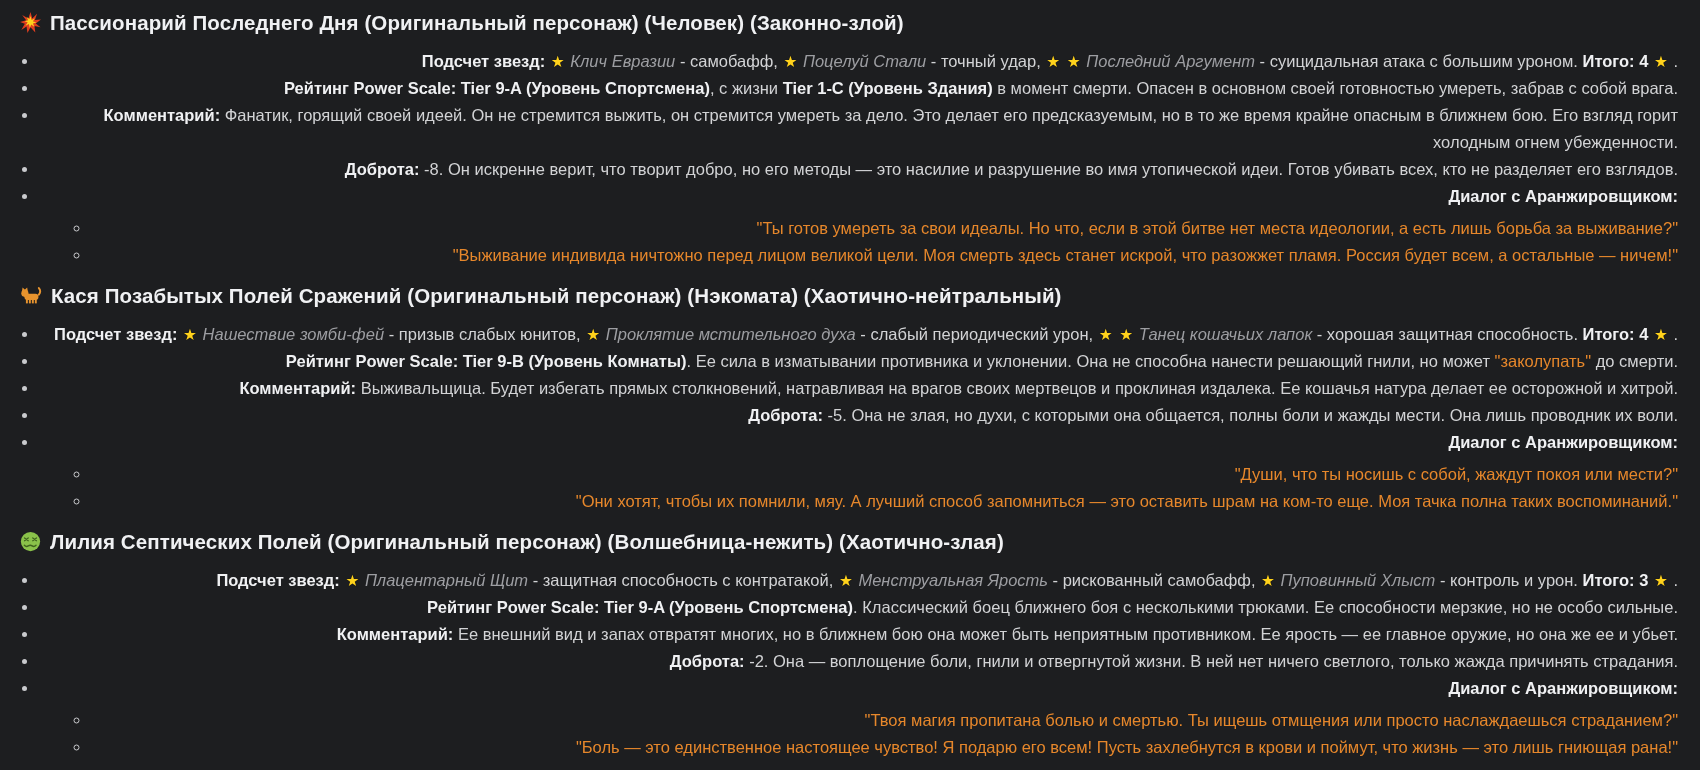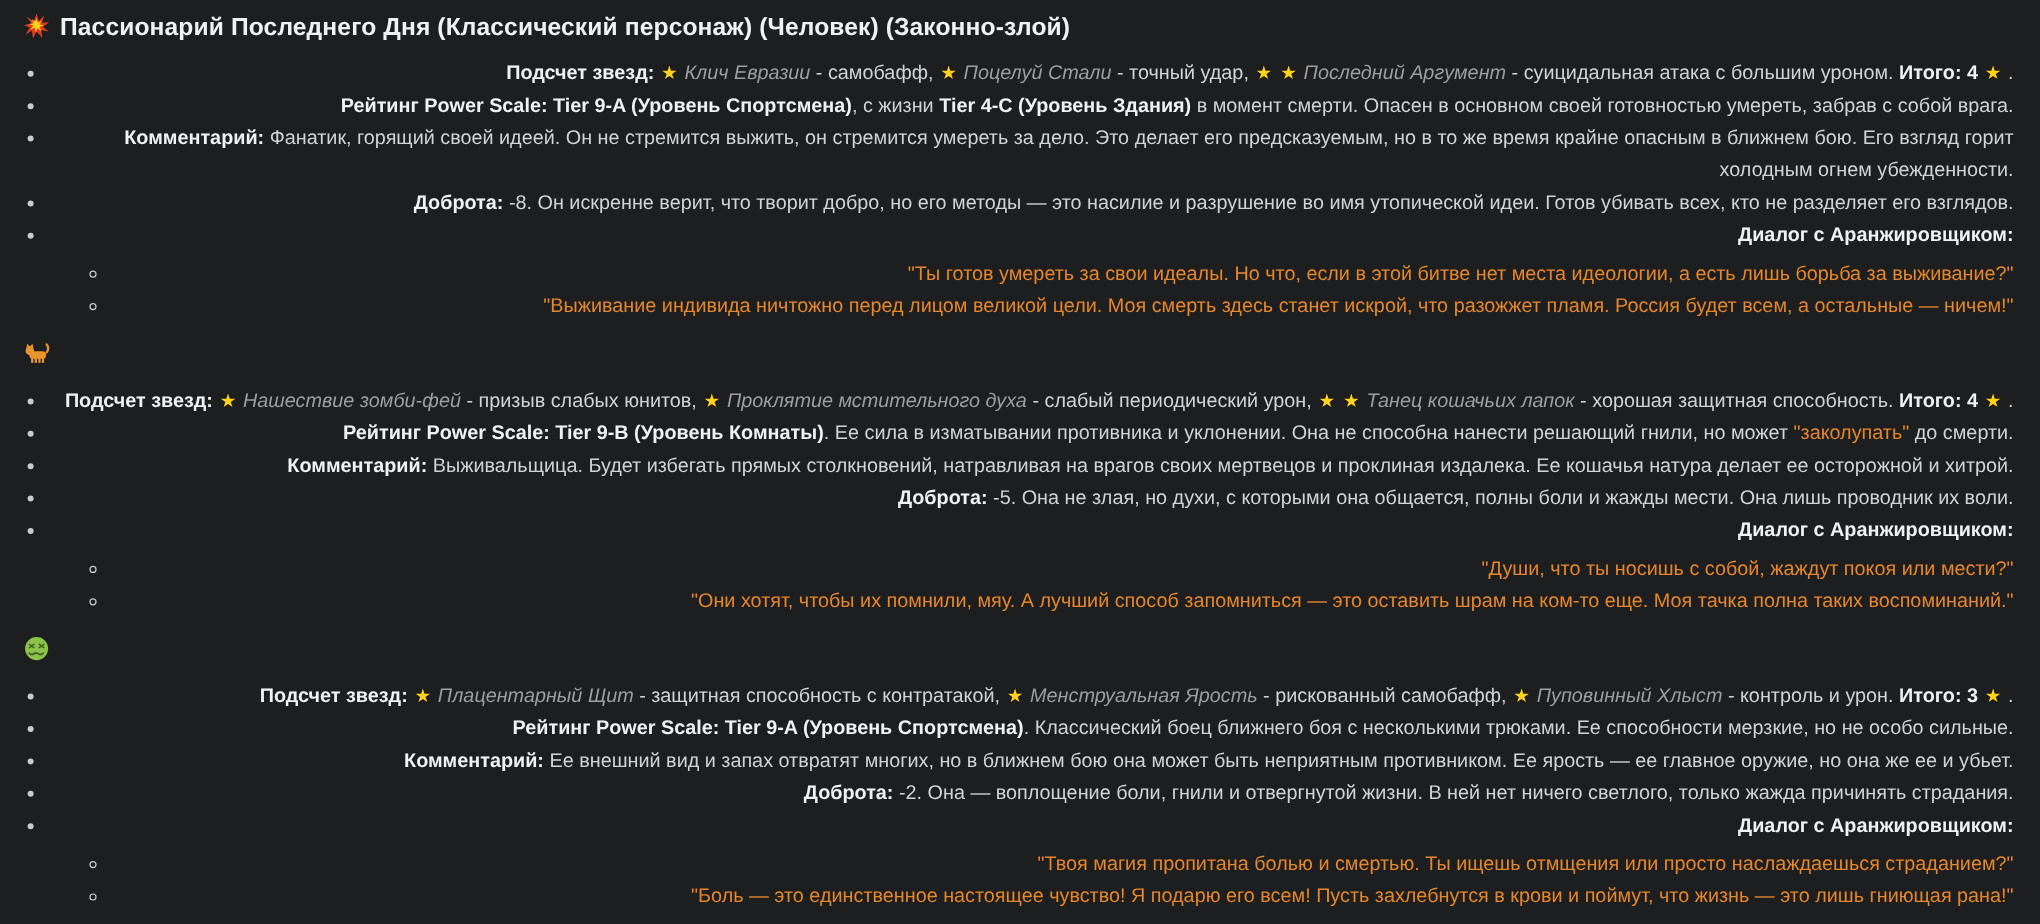--- a/index.html
+++ b/index.html
@@ -63,62 +63,62 @@
   .hicon svg { display: block; }
 </style>
 </head>
 <body style="background: rgb(29, 30, 32); color: rgb(210, 211, 213);">
 
 <main>
     <section>
       <h3><span class="hicon"><svg width="21" height="21" viewBox="0 0 24 24">
             <polygon fill="#e03d1f" points="12,0 14,7.5 19.5,2 17,9 24,8.5 18,13 23.5,17.5 16.5,16 17.5,23.5 12,17.5 8.5,24 7.5,16.5 1.5,20.5 5.5,13.5 0,11.5 7,9.5 2.5,3.5 9.5,7.5"></polygon>
             <polygon fill="#ffd21c" points="12,4.5 13.3,9 16.8,7 14.8,10.8 19,11.8 14.8,13 16.5,17 12.8,14.4 11.2,18.3 10.2,13.8 6.3,15.6 8.8,11.8 5,10.5 9.3,9.5 7.5,5.8 10.8,8"></polygon>
-          </svg></span><span>Пассионарий Последнего Дня (Классический персонаж) (Человек) (Законно-злой)</span></h3>
+          </svg></span><span>Пассионарий Последнего Дня (Оригинальный персонаж) (Человек) (Законно-злой)</span></h3>
       <ul class="top">
         <li><span class="seg-bold">Подсчет звезд: </span><span class="seg-star">★</span><span class="seg-italic"> Клич Евразии</span><span class="seg-normal"> - самобафф, </span><span class="seg-star">★</span><span class="seg-italic"> Поцелуй Стали</span><span class="seg-normal"> - точный удар, </span><span class="seg-star">★</span><span class="seg-normal"> </span><span class="seg-star">★</span><span class="seg-italic"> Последний Аргумент</span><span class="seg-normal"> - суицидальная атака с большим уроном. </span><span class="seg-bold">Итого: 4 </span><span class="seg-star">★</span><span class="seg-normal"> .</span></li>
-        <li><span class="seg-bold">Рейтинг Power Scale: Tier 9-A (Уровень Спортсмена)</span><span class="seg-normal">, с жизни </span><span class="seg-bold">Tier 4-C (Уровень Здания)</span><span class="seg-normal"> в момент смерти. Опасен в основном своей готовностью умереть, забрав с собой врага.</span></li>
+        <li><span class="seg-bold">Рейтинг Power Scale: Tier 9-A (Уровень Спортсмена)</span><span class="seg-normal">, с жизни </span><span class="seg-bold">Tier 1-C (Уровень Здания)</span><span class="seg-normal"> в момент смерти. Опасен в основном своей готовностью умереть, забрав с собой врага.</span></li>
         <li><span class="seg-bold">Комментарий: </span><span class="seg-normal">Фанатик, горящий своей идеей. Он не стремится выжить, он стремится умереть за дело. Это делает его предсказуемым, но в то же время крайне опасным в ближнем бою. Его взгляд горит холодным огнем убежденности.</span></li>
         <li><span class="seg-bold">Доброта:</span><span class="seg-normal"> -8. Он искренне верит, что творит добро, но его методы — это насилие и разрушение во имя утопической идеи. Готов убивать всех, кто не разделяет его взглядов.</span></li>
         <li><span class="seg-bold">Диалог с Аранжировщиком:</span><ul class="nested">
             <li class="quote">"Ты готов умереть за свои идеалы. Но что, если в этой битве нет места идеологии, а есть лишь борьба за выживание?"</li>
             <li class="quote">"Выживание индивида ничтожно перед лицом великой цели. Моя смерть здесь станет искрой, что разожжет пламя. Россия будет всем, а остальные — ничем!"</li>
           </ul></li>
       </ul>
     </section>
     <section>
       <h3><span class="hicon"><svg width="22" height="21" viewBox="0 0 24 24">
             <path d="M21,3.5 q3,3.5 0,7.5" stroke="#e8942e" stroke-width="2.2" fill="none" stroke-linecap="round"></path>
             <rect x="4.5" y="10" width="16" height="7.2" rx="3.4" fill="#e8942e"></rect>
             <rect x="6.2" y="15" width="2.2" height="6" fill="#e8942e"></rect>
             <rect x="9.6" y="15" width="2.2" height="6" fill="#e8942e"></rect>
             <rect x="13" y="15" width="2.2" height="6" fill="#e8942e"></rect>
             <rect x="16.4" y="15" width="2.2" height="6" fill="#e8942e"></rect>
             <circle cx="5" cy="9.5" r="4.1" fill="#e8942e"></circle>
             <polygon points="1.6,7.5 2.4,2.8 5.7,6" fill="#e8942e"></polygon>
             <polygon points="8.4,7.5 7.6,2.8 4.3,6" fill="#e8942e"></polygon>
-          </svg></span></h3>
+          </svg></span><span>Кася Позабытых Полей Сражений (Оригинальный персонаж) (Нэкомата) (Хаотично-нейтральный)</span></h3>
       <ul class="top">
         <li><span class="seg-bold">Подсчет звезд: </span><span class="seg-star">★</span><span class="seg-italic"> Нашествие зомби-фей</span><span class="seg-normal"> - призыв слабых юнитов, </span><span class="seg-star">★</span><span class="seg-italic"> Проклятие мстительного духа</span><span class="seg-normal"> - слабый периодический урон, </span><span class="seg-star">★</span><span class="seg-normal"> </span><span class="seg-star">★</span><span class="seg-italic"> Танец кошачьих лапок</span><span class="seg-normal"> - хорошая защитная способность. </span><span class="seg-bold">Итого: 4 </span><span class="seg-star">★</span><span class="seg-normal"> .</span></li>
         <li><span class="seg-bold">Рейтинг Power Scale: Tier 9-B (Уровень Комнаты)</span><span class="seg-normal">. Ее сила в изматывании противника и уклонении. Она не способна нанести решающий гнили, но может </span><span class="seg-orange">"заколупать"</span><span class="seg-normal"> до смерти.</span></li>
         <li><span class="seg-bold">Комментарий: </span><span class="seg-normal">Выживальщица. Будет избегать прямых столкновений, натравливая на врагов своих мертвецов и проклиная издалека. Ее кошачья натура делает ее осторожной и хитрой.</span></li>
         <li><span class="seg-bold">Доброта:</span><span class="seg-normal"> -5. Она не злая, но духи, с которыми она общается, полны боли и жажды мести. Она лишь проводник их воли.</span></li>
         <li><span class="seg-bold">Диалог с Аранжировщиком:</span><ul class="nested">
             <li class="quote">"Души, что ты носишь с собой, жаждут покоя или мести?"</li>
             <li class="quote">"Они хотят, чтобы их помнили, мяу. А лучший способ запомниться — это оставить шрам на ком-то еще. Моя тачка полна таких воспоминаний."</li>
           </ul></li>
       </ul>
     </section>
     <section>
       <h3><span class="hicon"><svg width="21" height="21" viewBox="0 0 24 24">
             <circle cx="12" cy="12" r="11" fill="#8ac24a"></circle>
             <path d="M5.2,8 l4.2,3.1 M9.4,8 l-4.2,3.1" stroke="#40641e" stroke-width="1.5" fill="none" stroke-linecap="round"></path>
             <path d="M14.6,8 l4.2,3.1 M18.8,8 l-4.2,3.1" stroke="#40641e" stroke-width="1.5" fill="none" stroke-linecap="round"></path>
             <path d="M5,16.3 q2.1,2.3 4.4,0.7 q2.3,-1.6 4.5,0 q2.2,1.6 4.4,-0.7" stroke="#40641e" stroke-width="1.7" fill="none" stroke-linecap="round"></path>
-          </svg></span></h3>
+          </svg></span><span>Лилия Септических Полей (Оригинальный персонаж) (Волшебница-нежить) (Хаотично-злая)</span></h3>
       <ul class="top">
         <li><span class="seg-bold">Подсчет звезд: </span><span class="seg-star">★</span><span class="seg-italic"> Плацентарный Щит</span><span class="seg-normal"> - защитная способность с контратакой, </span><span class="seg-star">★</span><span class="seg-italic"> Менструальная Ярость</span><span class="seg-normal"> - рискованный самобафф, </span><span class="seg-star">★</span><span class="seg-italic"> Пуповинный Хлыст</span><span class="seg-normal"> - контроль и урон. </span><span class="seg-bold">Итого: 3 </span><span class="seg-star">★</span><span class="seg-normal"> .</span></li>
         <li><span class="seg-bold">Рейтинг Power Scale: Tier 9-A (Уровень Спортсмена)</span><span class="seg-normal">. Классический боец ближнего боя с несколькими трюками. Ее способности мерзкие, но не особо сильные.</span></li>
         <li><span class="seg-bold">Комментарий: </span><span class="seg-normal">Ее внешний вид и запах отвратят многих, но в ближнем бою она может быть неприятным противником. Ее ярость — ее главное оружие, но она же ее и убьет.</span></li>
         <li><span class="seg-bold">Доброта:</span><span class="seg-normal"> -2. Она — воплощение боли, гнили и отвергнутой жизни. В ней нет ничего светлого, только жажда причинять страдания.</span></li>
         <li><span class="seg-bold">Диалог с Аранжировщиком:</span><ul class="nested">
             <li class="quote">"Твоя магия пропитана болью и смертью. Ты ищешь отмщения или просто наслаждаешься страданием?"</li>
             <li class="quote">"Боль — это единственное настоящее чувство! Я подарю его всем! Пусть захлебнутся в крови и поймут, что жизнь — это лишь гниющая рана!"</li>
           </ul></li>
       </ul>

